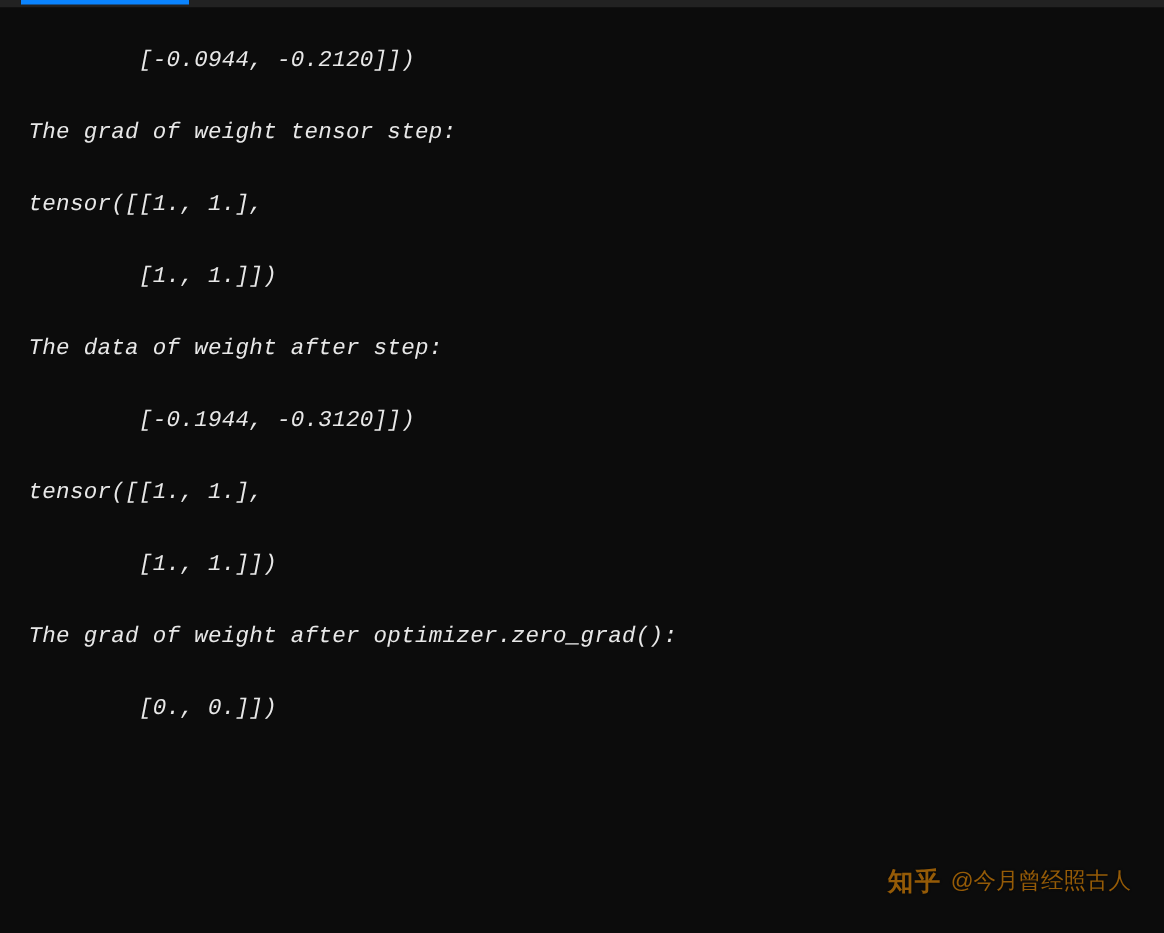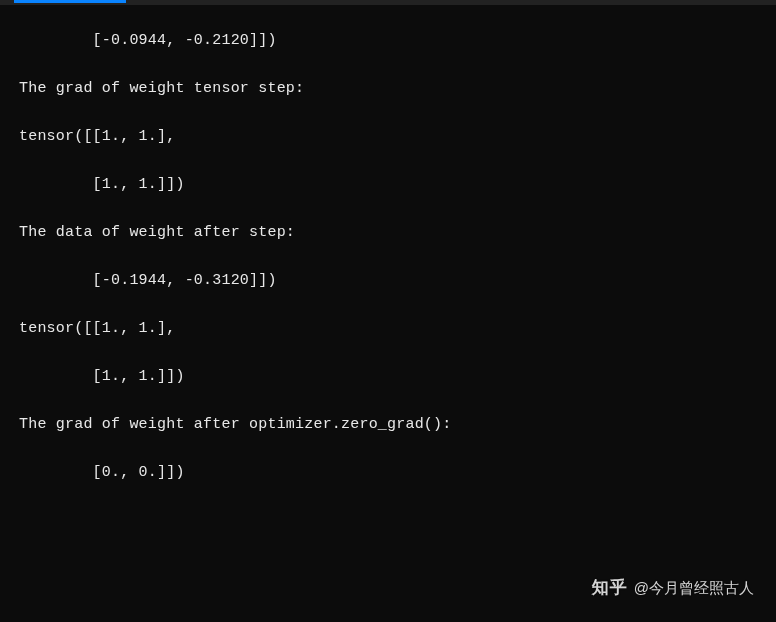--- a/index.html
+++ b/index.html
@@ -35,29 +35,30 @@
     position: absolute;
     top: 5px;
     left: 0;
     width: 100%;
     height: calc(100% - 5px);
     background: #0c0c0c;
     padding: 0 16px 0 19px;
     box-sizing: border-box;
     white-space: pre;
     letter-spacing: 0.2px;
+    font-style: italic;
   }
   .terminal-line {
     height: 24px;
   }
   .watermark {
     position: absolute;
     right: 22px;
     bottom: 22px;
-    color: #e5e5e5;
+    color: #a16207;
     font-family: "Microsoft YaHei", "PingFang SC", sans-serif;
     font-size: 15px;
     display: flex;
     align-items: center;
     gap: 6px;
     opacity: 0.92;
     text-shadow: 0 0 2px rgba(0,0,0,0.6);
   }
   .zhihu-logo {
     font-weight: 700;

